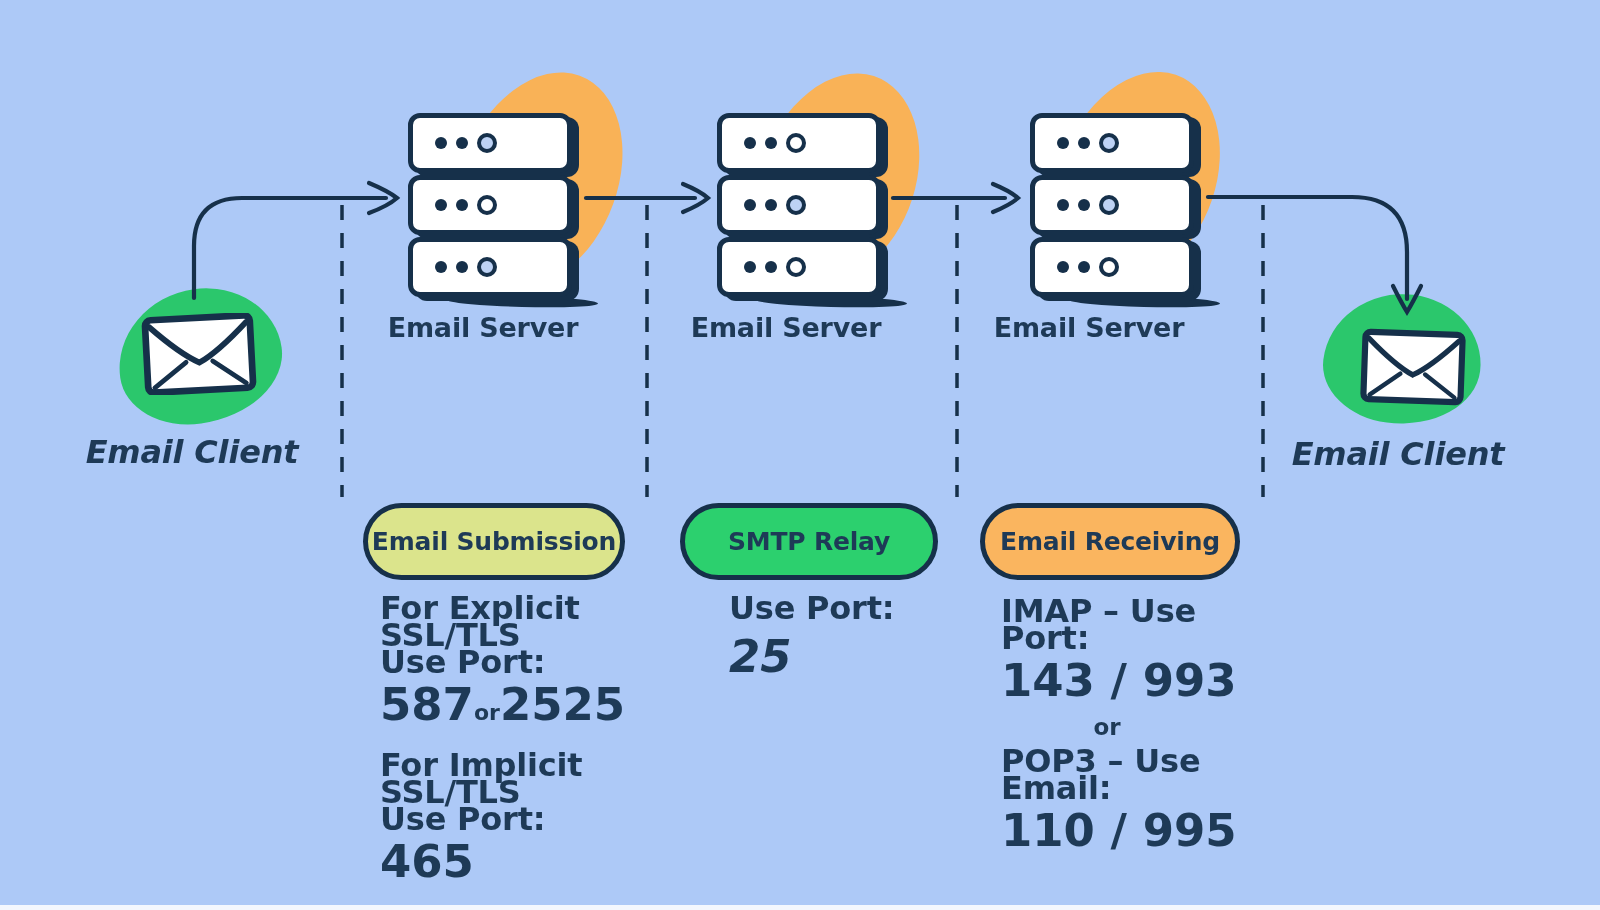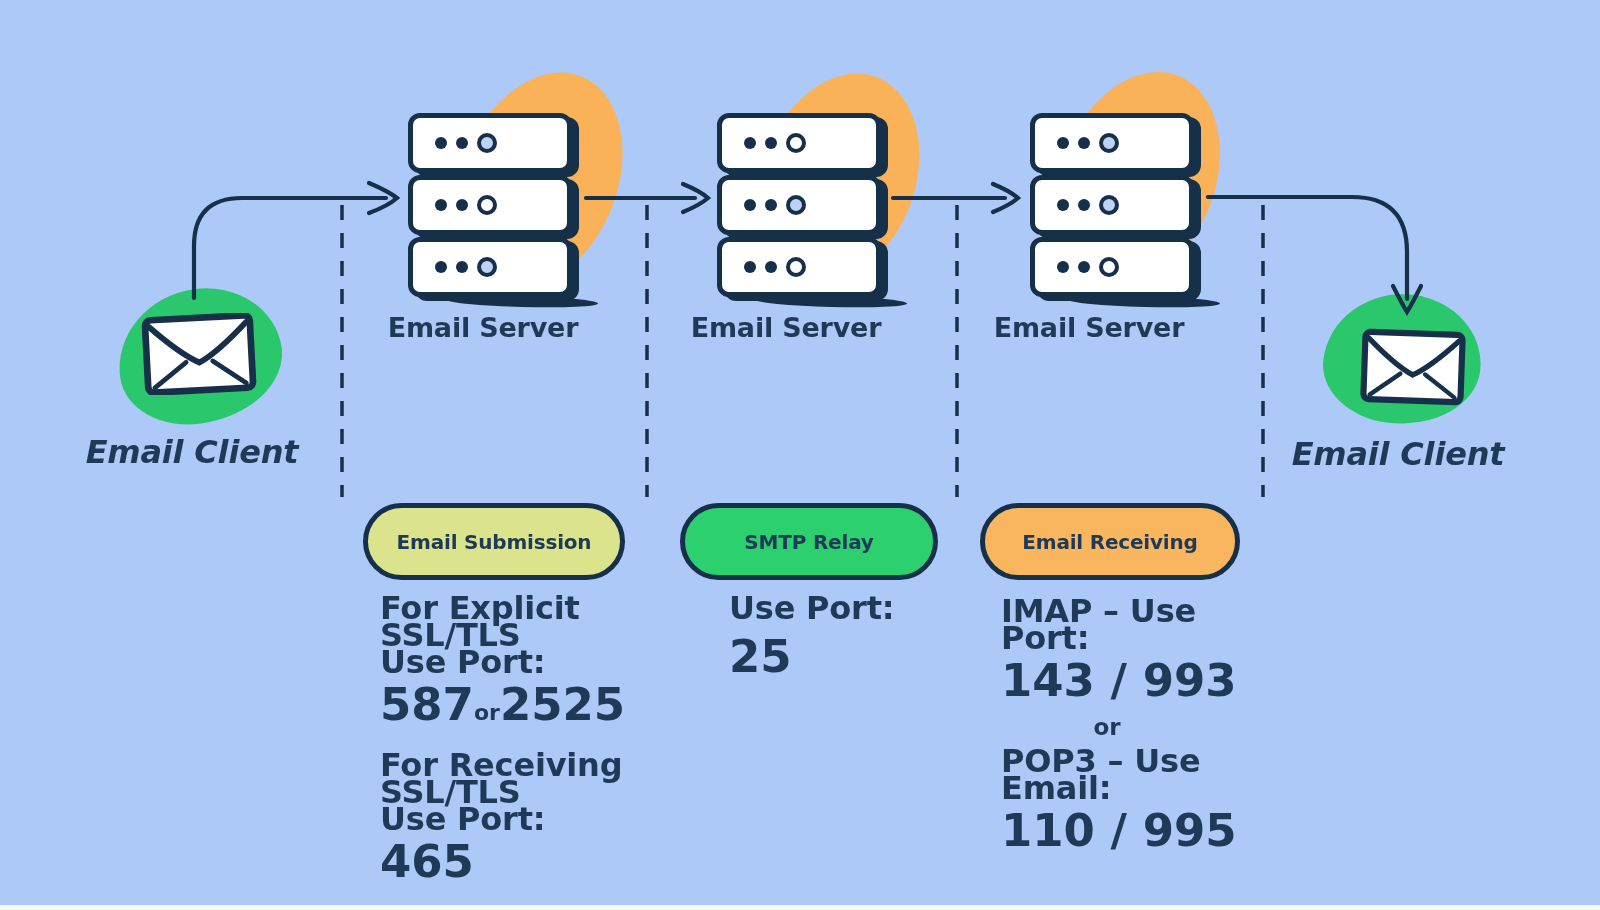--- a/index.html
+++ b/index.html
@@ -31,21 +31,21 @@
   .dot{width:12px;height:12px;border-radius:50%;background:var(--ink);}
   .ring{width:12px;height:12px;border-radius:50%;border:4px solid var(--ink);background:#fff;}
   .ring.lt{background:#BDD2F5;}
   .ground-shadow{position:absolute;left:38px;top:183px;width:152px;height:11px;background:var(--ink);border-radius:50%;transform:rotate(1.5deg);z-index:1;}
   .node-label{position:absolute;font-weight:bold;text-align:center;z-index:3;letter-spacing:-0.2px;}
   .server-label{width:240px;font-size:27px;top:312px;}
   .client-label{width:260px;font-size:32px;font-style:italic;}
   .pill{
     position:absolute;top:503px;height:67px;border:5px solid var(--ink);border-radius:40px;
     display:flex;align-items:center;justify-content:center;
-    font-size:20px;font-weight:bold;color:var(--text);z-index:3;letter-spacing:-0.2px;
+    font-size:25px;font-weight:bold;color:var(--text);z-index:3;letter-spacing:-0.2px;
   }
   .pill-yellow{background:var(--pill-yellow);}
   .pill-green{background:var(--pill-green);}
   .pill-orange{background:var(--pill-orange);}
   .info{position:absolute;z-index:3;}
   .h{font-size:32px;font-weight:bold;line-height:27px;letter-spacing:-0.2px;}
   .port-row{display:flex;align-items:baseline;gap:0;margin-top:2px;}
   .port-big{font-size:45px;font-weight:bold;line-height:54px;}
   .port-small{font-size:22px;font-weight:bold;}
   .sec2{margin-top:20px;}
@@ -172,31 +172,31 @@
 
   <div class="info" style="left:380px;top:595px;width:280px;">
     <div class="h">For Explicit SSL/TLS</div>
     <div class="h">Use Port:</div>
     <div class="port-row">
       <span class="port-big">587</span>
       <span class="port-small">or</span>
       <span class="port-big">2525</span>
     </div>
     <div class="sec2">
-      <div class="h">For Receiving SSL/TLS</div>
+      <div class="h">For Implicit SSL/TLS</div>
       <div class="h">Use Port:</div>
       <div class="port-row">
         <span class="port-big">465</span>
       </div>
     </div>
   </div>
 
   <div class="info" style="left:729px;top:595px;width:220px;">
     <div class="h">Use Port:</div>
-    <div class="port-row" style="margin-top:8px;">
+    <div class="port-row" style="margin-top:8px;font-style:italic;">
       <span class="port-big">25</span>
     </div>
   </div>
 
   <div class="info" style="left:1001px;top:598px;width:260px;">
     <div class="h">IMAP – Use Port:</div>
     <div class="port-row">
       <span class="port-big">143 / 993</span>
     </div>
     <div class="or-line">or</div>

